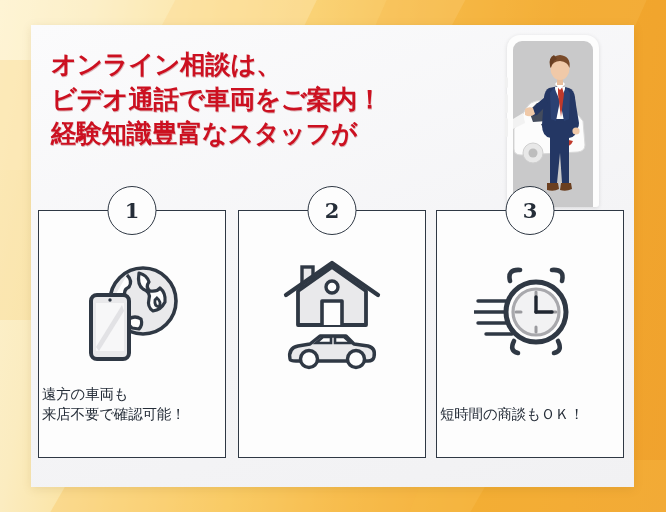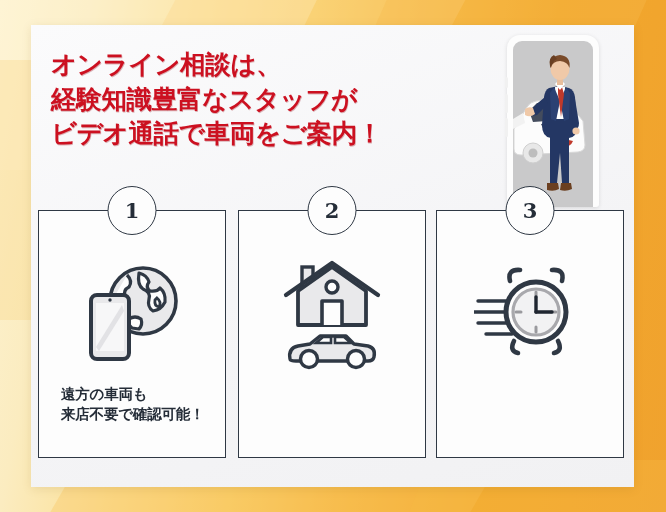--- a/index.html
+++ b/index.html
@@ -185,26 +185,26 @@
     left: 0;
     right: 0;
     top: 34px;
     height: 136px;
     display: flex;
     align-items: center;
     justify-content: center;
   }
   .card-caption {
     position: absolute;
-    left: 22px;
+    left: 3px;
     right: 8px;
     bottom: 32px;
     color: #252d38;
     font-size: 14.5px;
-    font-weight: bold;
+    font-weight: normal;
     line-height: 1.42;
     letter-spacing: -0.2px;
     white-space: pre-line;
   }
 </style>
 </head>
 <body>
 
 <div id="stage">
 
@@ -214,22 +214,22 @@
     <div class="facet facet-3"></div>
     <div class="facet facet-4"></div>
     <div class="facet facet-5"></div>
     <div class="facet facet-6"></div>
   </div>
 
   <div class="panel">
 
     <div class="headline">
       <div>オンライン相談は、</div>
+      <div>ビデオ通話で車両をご案内！</div>
       <div>経験知識豊富なスタッフが</div>
-      <div>ビデオ通話で車両をご案内！</div>
     </div>
 
     <div class="phone">
       <div class="phone-body"></div>
       <div class="phone-btn b1"></div>
       <div class="phone-btn b2"></div>
       <div class="phone-btn b3"></div>
       <div class="phone-screen">
         <svg class="phone-art" viewBox="0 0 80 166">
 
@@ -350,17 +350,18 @@
               <line x1="62" y1="27" x2="62" y2="32"></line>
               <line x1="62" y1="62" x2="62" y2="67"></line>
               <line x1="42" y1="47" x2="47" y2="47"></line>
               <line x1="77" y1="47" x2="82" y2="47"></line>
             </g>
 
             <line x1="62" y1="47" x2="62" y2="32" stroke="#1F2630" stroke-width="3.4" stroke-linecap="round"></line>
             <line x1="62" y1="47" x2="78" y2="47" stroke="#1F2630" stroke-width="3.4" stroke-linecap="round"></line>
           </svg>
         </div>
+        <div class="card-caption">短時間の商談もＯＫ！</div>
       </div>
 
     </div>
   </div>
 </div>
 
 </body></html>

